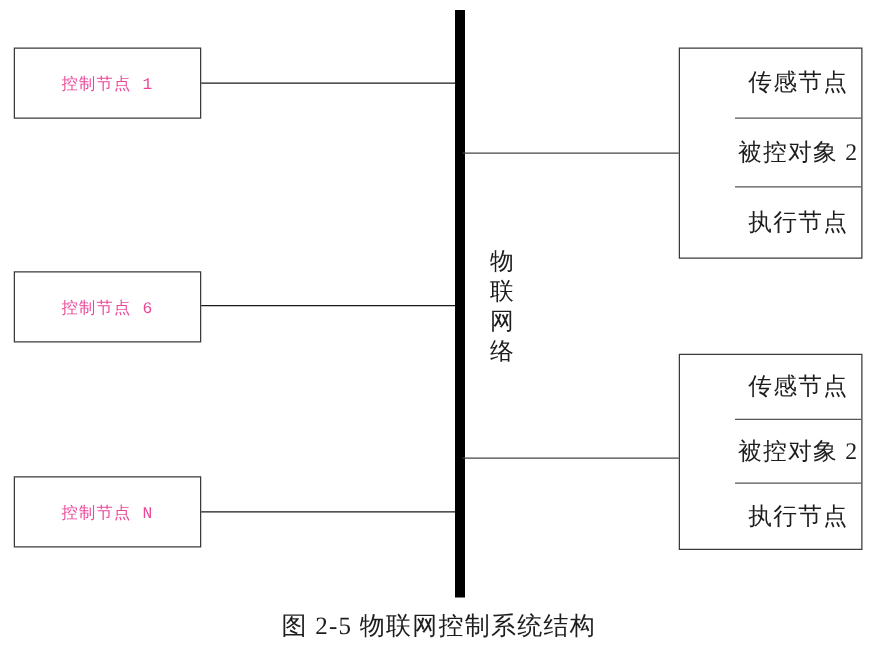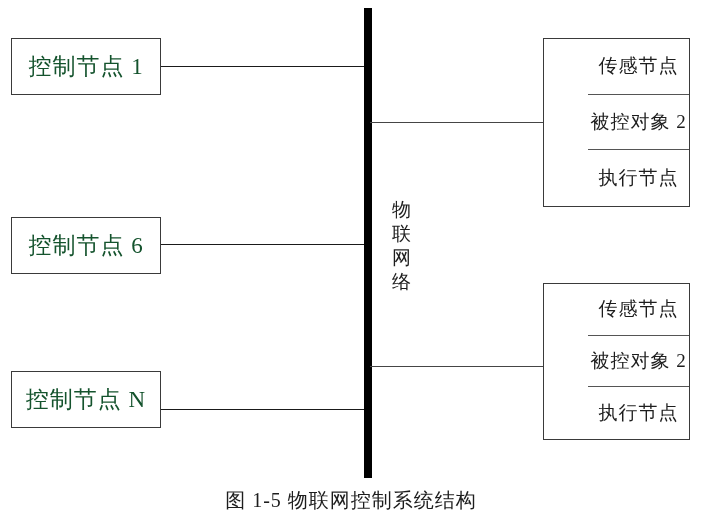--- a/index.html
+++ b/index.html
@@ -21,35 +21,36 @@
 
   
   .node-box {
     position: absolute;
     box-sizing: border-box;
     border: 1.4px solid #3a3a3a;
     background: #ffffff;
     display: flex;
     align-items: center;
     justify-content: center;
-    font-size: 23px;
+    font-size: 13px;
     letter-spacing: 1px;
     white-space: nowrap;
-    color: #14532d;
+    color: #ec4899;
+    font-family: Liberation Mono, monospace;
   }
 
   
   .ctrl-node {
     left: 11px;
     width: 150px;
     height: 57px;
   }
   #ctrl-1 { top: 38px; }
   #ctrl-2 { top: 217px; }
-  #ctrl-n { top: 371px; }
+  #ctrl-n { top: 381px; }
 
   
   .obj-group {
     position: absolute;
     left: 543px;
     width: 147px;
     box-sizing: border-box;
     border: 1.4px solid #3a3a3a;
     background: #ffffff;
     padding-left: 44px;
@@ -170,15 +171,15 @@
       <span>传感节点</span>
     </div>
     <div class="obj-cell">
       <span>被控对象 2</span>
     </div>
     <div class="obj-cell">
       <span>执行节点</span>
     </div>
   </div>
 
-  <div id="figure-caption">图 1-5 物联网控制系统结构</div>
+  <div id="figure-caption">图 2-5 物联网控制系统结构</div>
 
 </div>
 
 </body></html>

